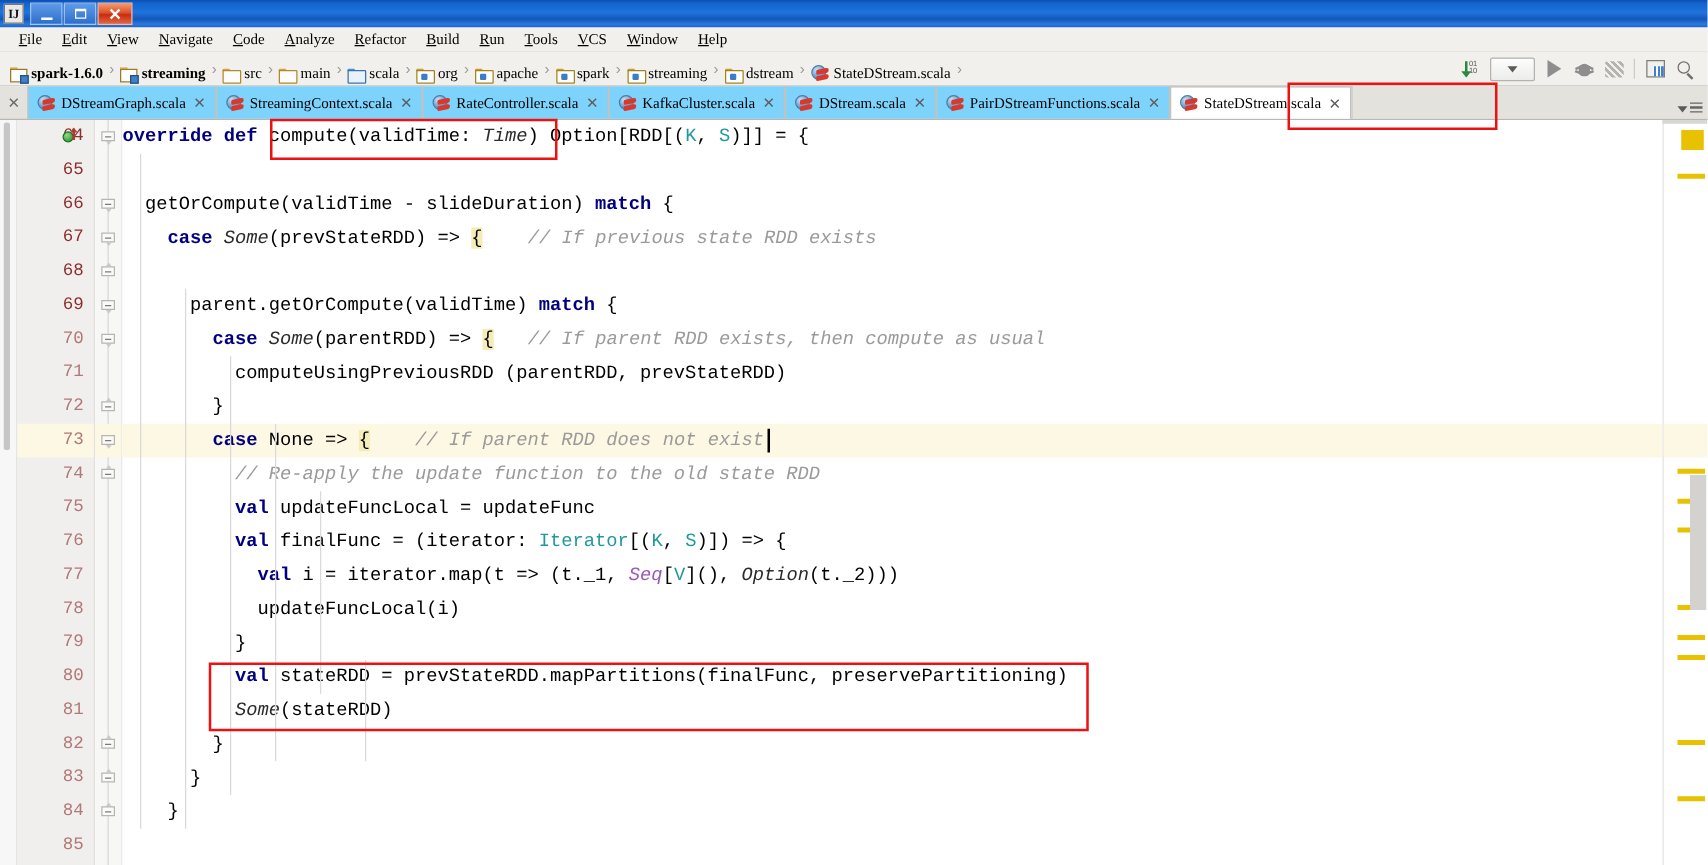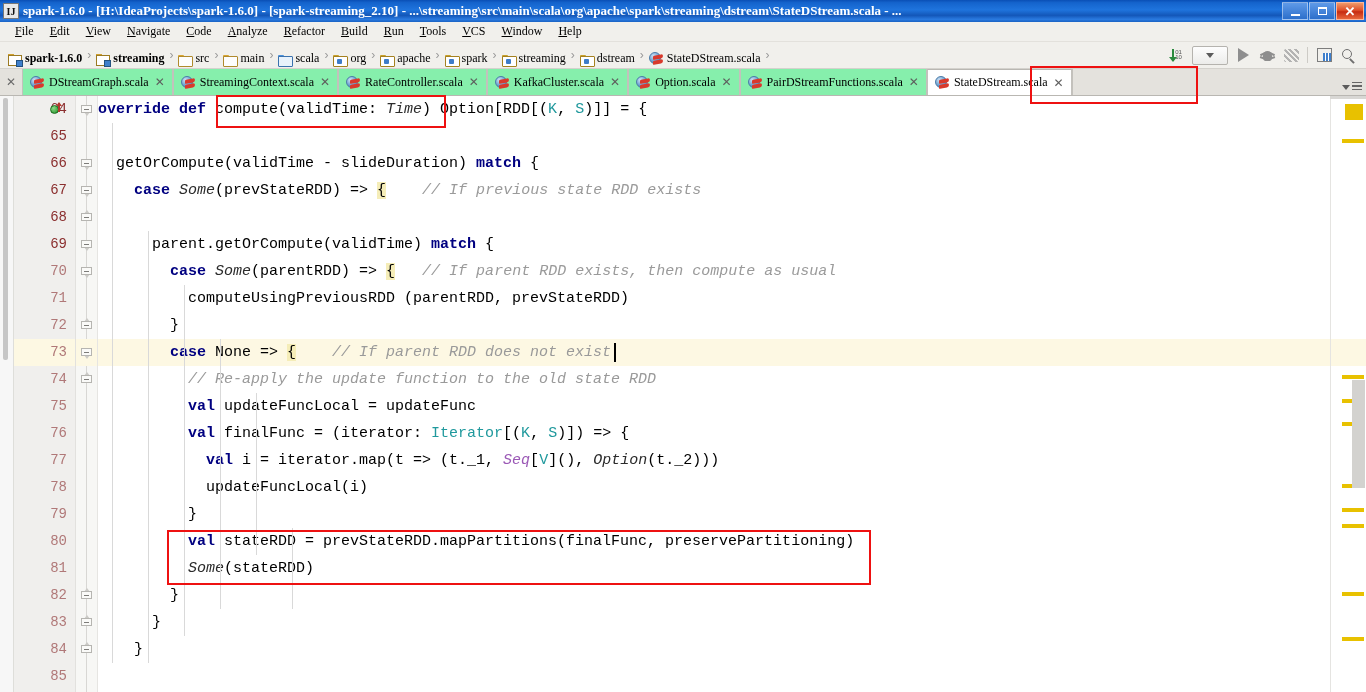--- a/index.html
+++ b/index.html
@@ -168,21 +168,21 @@
     display: flex; align-items: flex-end;
     border-bottom: 1px solid #b9b7b2;
   }
   .tab-close-all {
     width: 22px; height: 26px; display: flex; align-items: center; justify-content: center;
     color: #6a6a6a; font-size: 12px; font-family: "Liberation Sans", sans-serif;
   }
   .tab {
     height: 26px; display: flex; align-items: center; padding: 0 7px 0 7px;
     border-left: 1px solid #c3c1bc; border-right: 1px solid #c3c1bc;
-    background: #86efac; position: relative;
+    background: #7dd3fc; position: relative;
   }
   .tab.active { background: #ffffff; border-top: 1px solid #b9b7b2; }
   .tab-label {
     font-size: 12px; color: #000; font-family: "Liberation Serif", serif;
     margin: 0 6px 0 4px; white-space: nowrap;
   }
   .tab-x { color: #5d5d5d; font-size: 12px; font-family: "Liberation Sans", sans-serif; }
   .tab-spacer { flex: 1 1 auto; height: 26px; background: #e4e2dd; border-left: 1px solid #c3c1bc; }
   .tab-right-ctl { display:flex; align-items:center; height:26px; padding-right:4px; gap:2px;}
   .hamb { display: flex; flex-direction: column; gap: 2px; }
@@ -296,21 +296,20 @@
   }
   .top-strip {
     position: absolute; right: 0; top: 0; width: 36px; height: 3px; background: #d8d7d4;
   }
 </style>
 </head>
 <body>
 
 <div class="titlebar">
   <div class="title-icon">IJ</div>
-  <div class="title-text">spark-1.6.0 - [H:\IdeaProjects\spark-1.6.0] - [spark-streaming_2.10] - ...\streaming\src\main\scala\org\apache\spark\streaming\dstream\StateDStream.scala - ...</div>
   <div class="win-btns">
     <div class="win-btn">
         <span class="glyph-min"></span>
       </div>
     <div class="win-btn">
         <span class="glyph-max"></span>
       </div>
     <div class="win-btn close">✕</div>
   </div>
 </div>
@@ -485,21 +484,21 @@
       </span>
       <span class="tab-label">KafkaCluster.scala</span>
       <span class="tab-x">✕</span>
     </div>
     <div class="tab">
       <span class="ico-scala">
         <i class="c"></i>
         <i class="s1"></i>
         <i class="s2"></i>
       </span>
-      <span class="tab-label">Option.scala</span>
+      <span class="tab-label">DStream.scala</span>
       <span class="tab-x">✕</span>
     </div>
     <div class="tab">
       <span class="ico-scala">
         <i class="c"></i>
         <i class="s1"></i>
         <i class="s2"></i>
       </span>
       <span class="tab-label">PairDStreamFunctions.scala</span>
       <span class="tab-x">✕</span>

